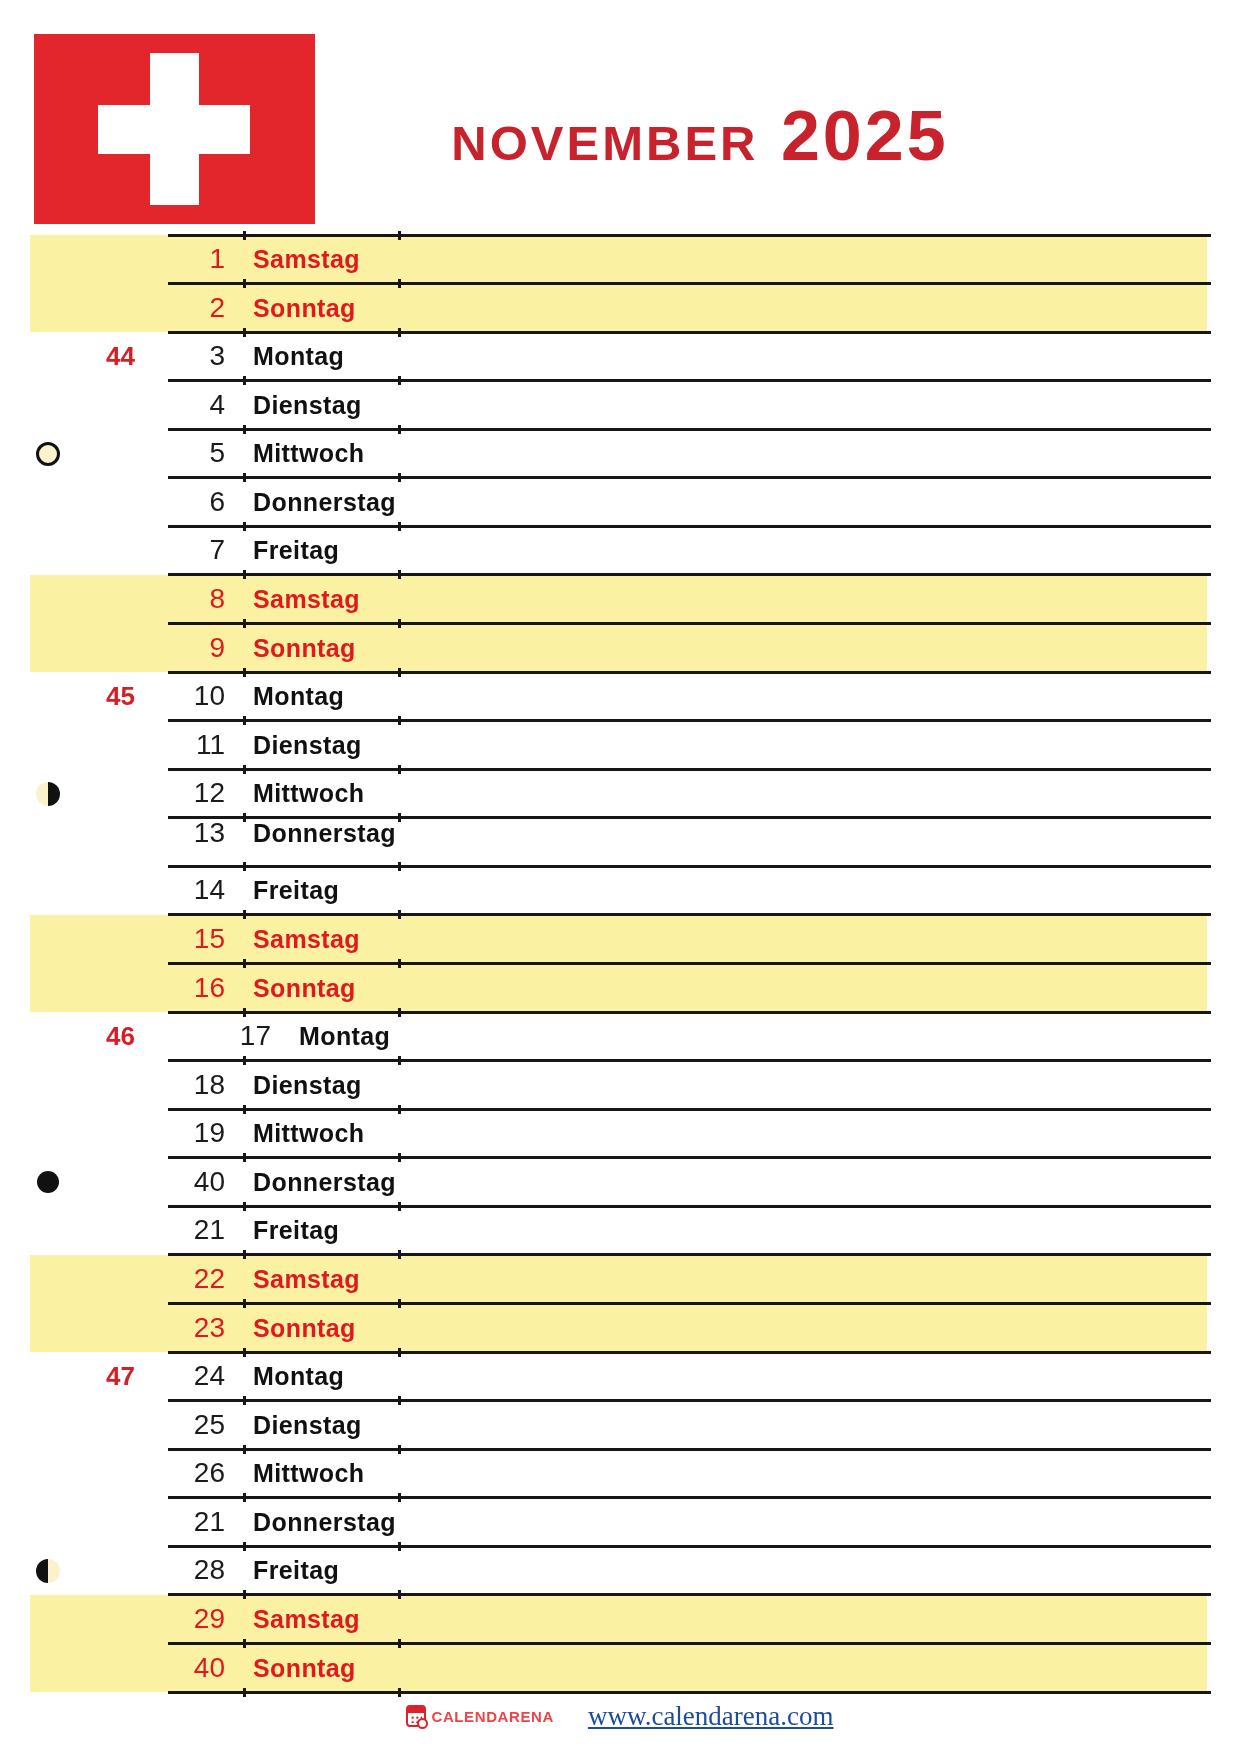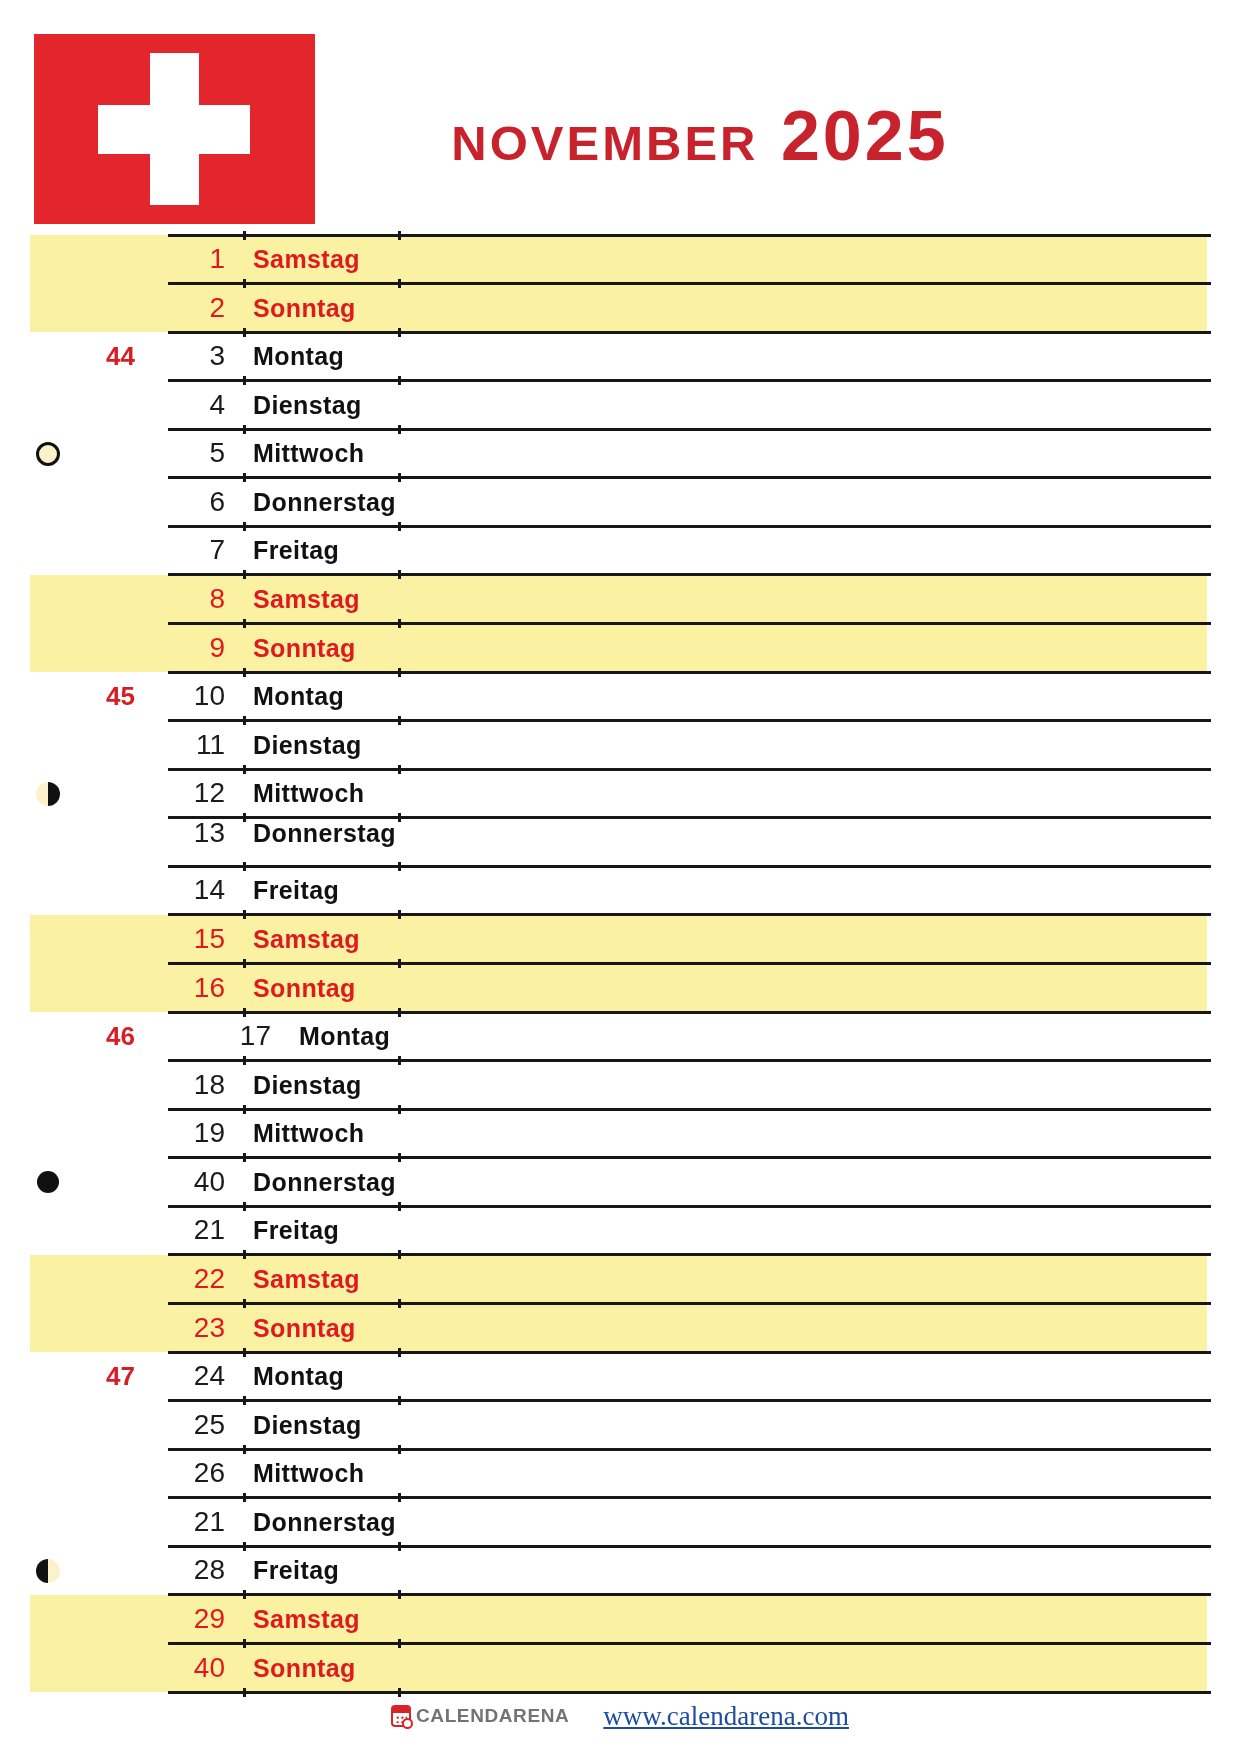--- a/index.html
+++ b/index.html
@@ -61,21 +61,21 @@
   .cal-icon .top{position:absolute;left:0;top:0;width:100%;height:6px;background:#D8232A;border-radius:1px 1px 0 0;}
   .cal-icon .grid{
     position:absolute;left:2px;right:2px;top:8px;bottom:2px;
     background-image:radial-gradient(#D8232A 1.1px,transparent 1.3px);
     background-size:4.5px 4.5px;background-position:0.5px 0.5px;
   }
   .cal-icon .clock{
     position:absolute;right:-4px;bottom:-4px;width:7px;height:7px;border-radius:50%;
     background:#ffffff;border:2px solid #D8232A;
   }
-  .brand-text{font-size:19px;font-weight:700;color:#737373;letter-spacing:0.6px;text-align:center;}
+  .brand-text{font-size:15px;font-weight:700;color:#ef4444;letter-spacing:0.6px;text-align:center;}
   .site-link{
     font-family:"Liberation Serif","DejaVu Serif",serif;
     font-size:27px;color:#1C4C9C;text-decoration:underline;cursor:pointer;
   }
 </style>
 </head>
 <body>
 
 <div id="page">
 

